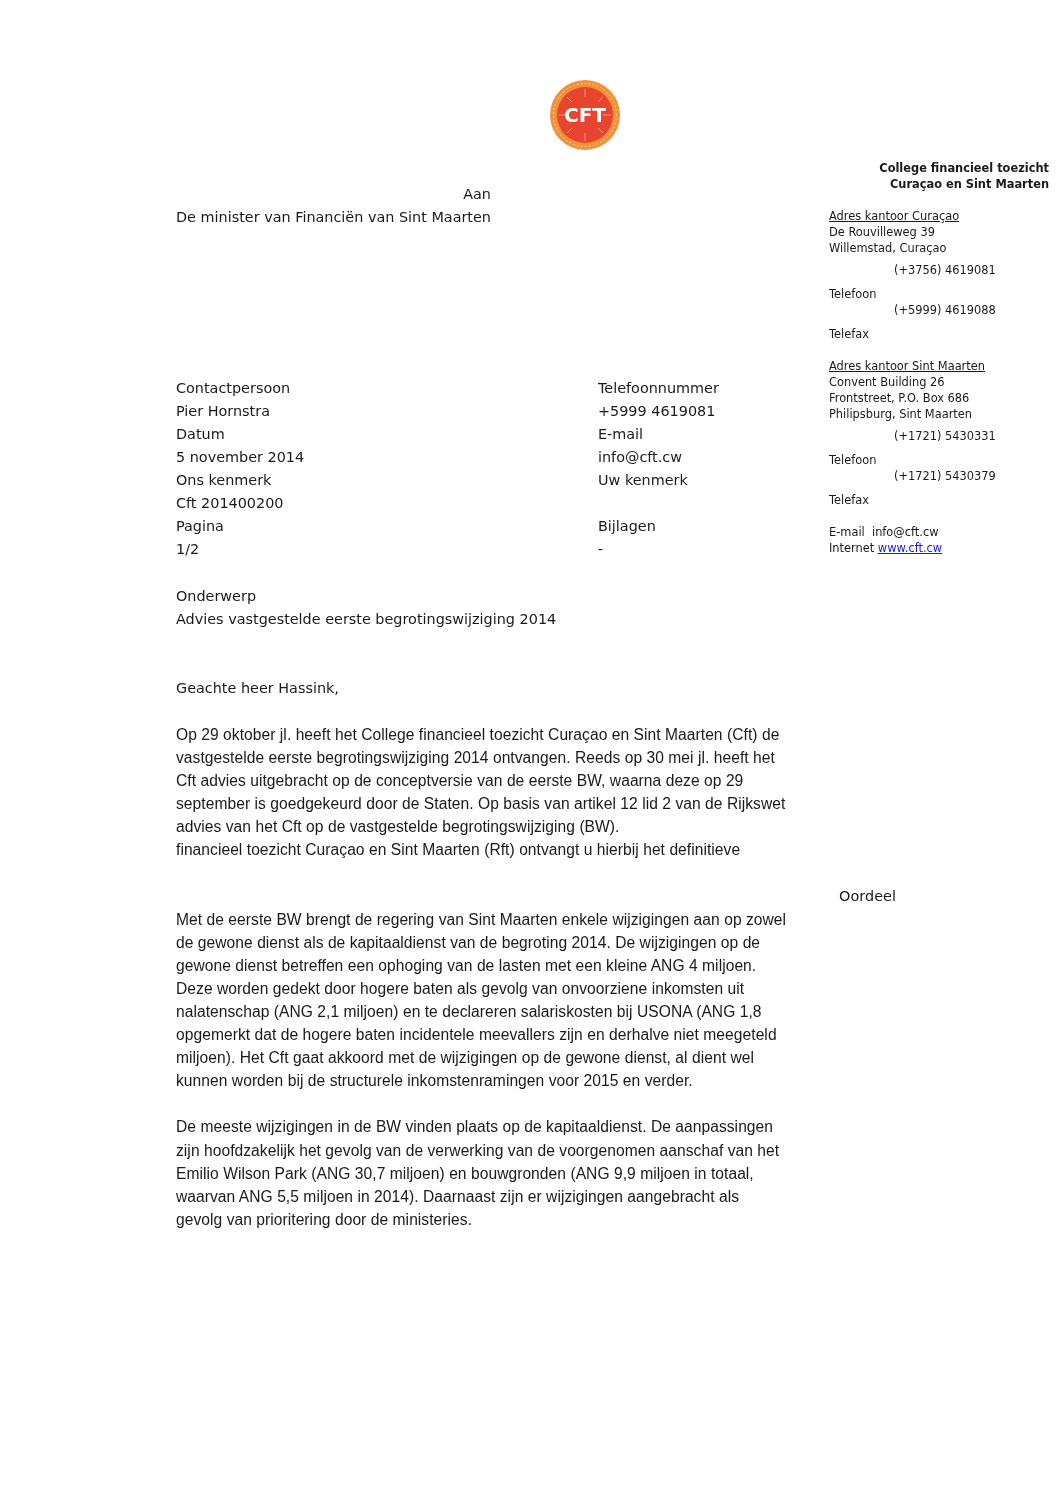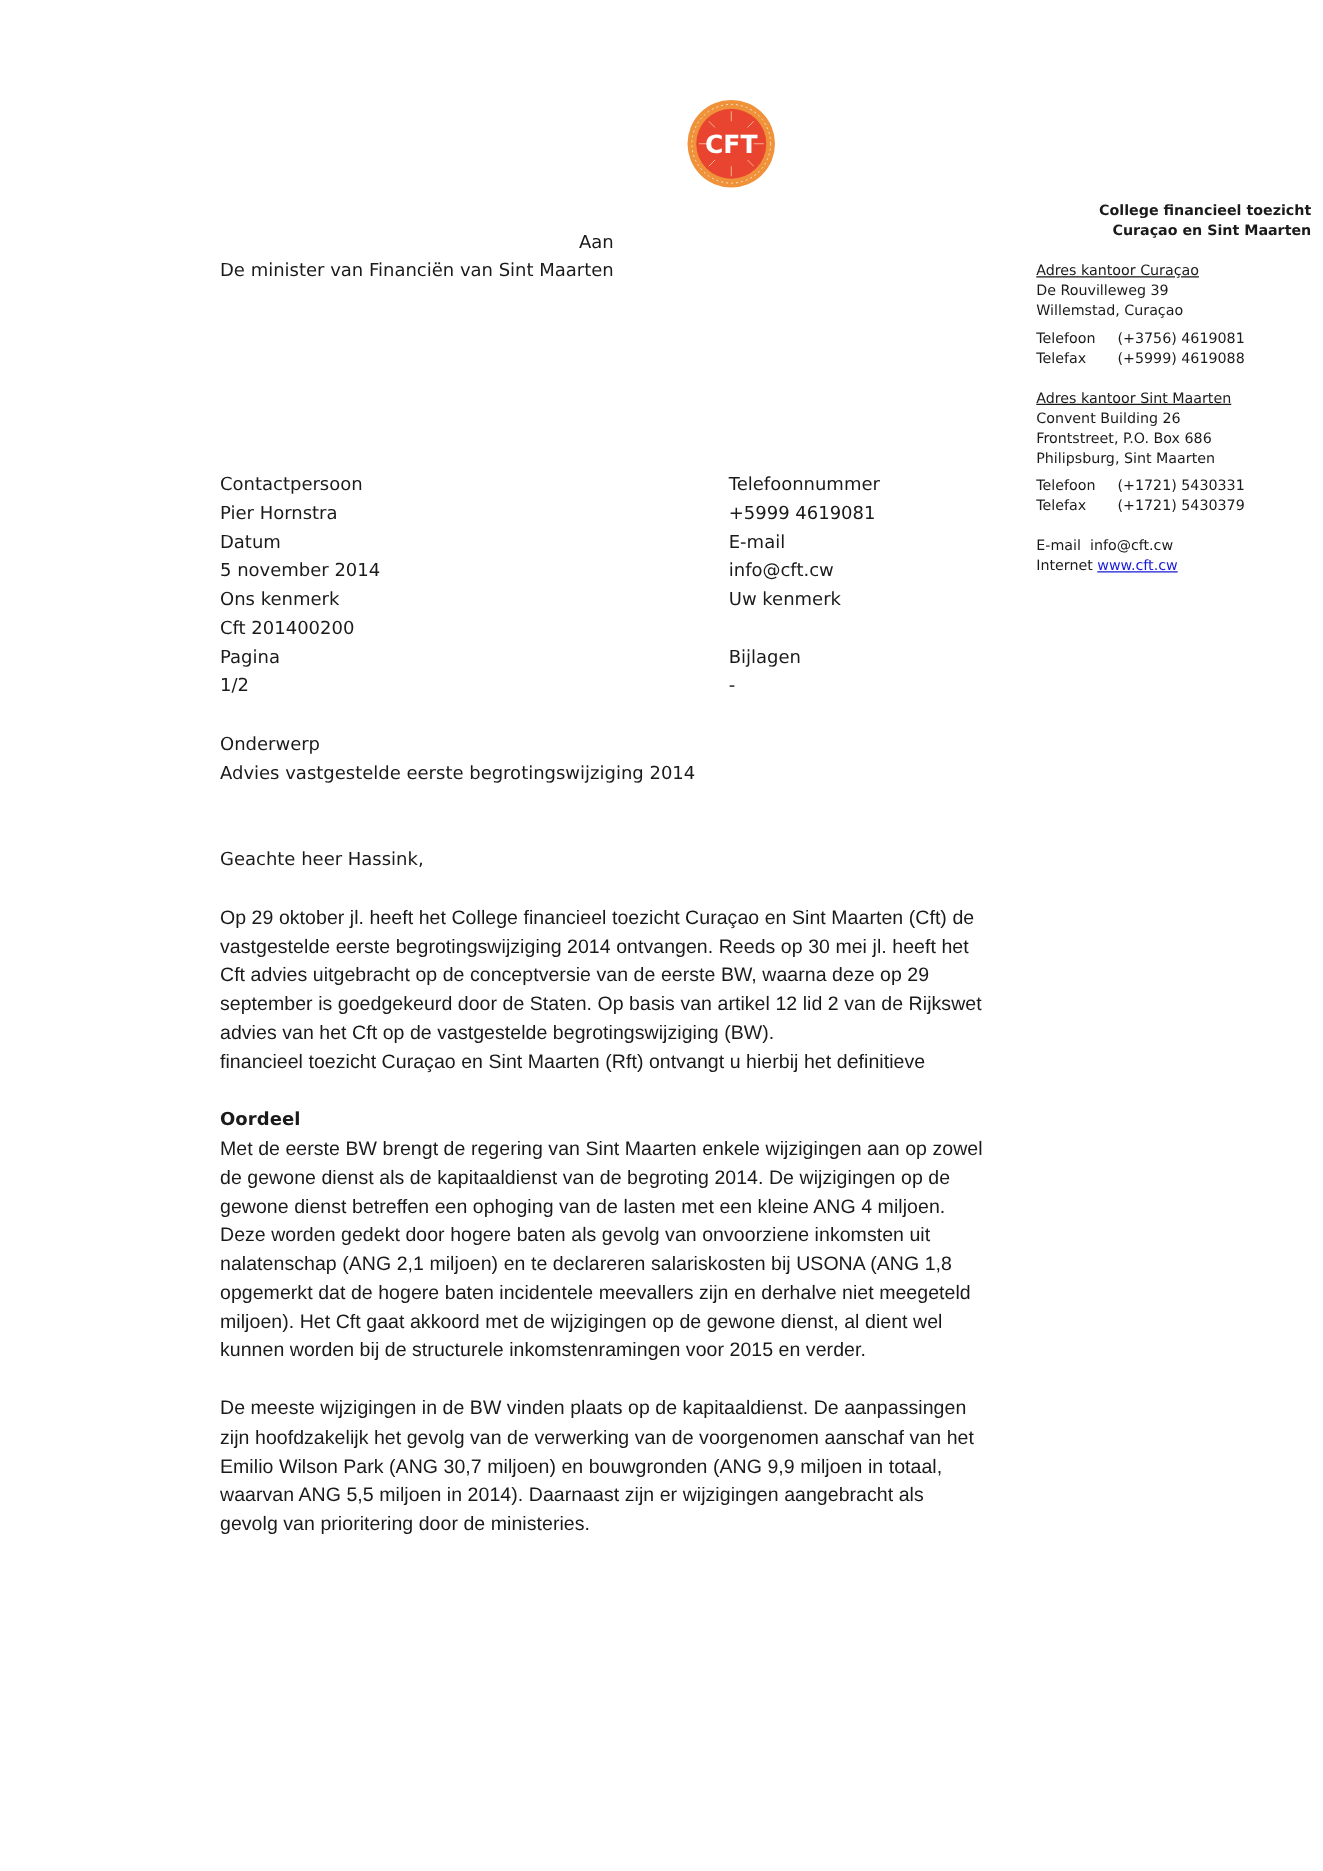--- a/index.html
+++ b/index.html
@@ -5,32 +5,32 @@
   html, body { margin:0; padding:0; background:#ffffff; }
   body { width:1058px; height:1497px; position:relative; overflow:hidden;
          font-family:"DejaVu Sans", sans-serif; color:#1a1a1a; }
   .logo { position:absolute; left:547px; top:79px; width:76px; height:72px;text-decoration:underline; }
   .sidebar { position:absolute; left:829px; top:160px; width:220px; font-size:11.4px; line-height:16px; }
   .sidebar .org { font-weight:bold;text-align:right; }
   .sidebar .u { text-decoration:underline; }
   .sidebar .gap { height:16px; }
   .sidebar .gap-s { height:6px; }
   .sidebar .row { display:flex; }
-  .sidebar .row .k { width:65px; }
+  .sidebar .row .k { width:65px;margin-top:24px; }
   .sidebar a { color:#1a1ad8; text-decoration:underline; }
   .addr { position:absolute; left:176px; top:183px; font-size:14.4px; line-height:23px;text-align:right; }
   .meta { position:absolute; left:176px; top:377px; width:560px; font-size:14.4px; line-height:23px; }
-  .meta .r { display:flex; height:23px; }
+  .meta .r { display:flex; height:23px;gap:15px; }
   .meta .c1 { width:407px; }
   .subject { position:absolute; left:176px; top:585px; font-size:14.4px; line-height:23px; }
   .greet { position:absolute; left:176px; top:677px; font-size:14.4px; line-height:23px; }
   .body { position:absolute; left:176px; top:723px; width:720px; font-family:"Liberation Sans", sans-serif;
           font-size:15.6px; line-height:23.1px; letter-spacing:0.05px; }
   .body p { margin:0 0 23px 0; }
-  .body .h { font-family:"DejaVu Sans", sans-serif; font-weight:bold; font-size:14.4px; margin:0; }
+  .body .h { font-family:"DejaVu Sans", sans-serif; font-weight:normal; font-size:14.4px; margin:0;text-align:right; }
   .body .line { display:block; white-space:nowrap; }
 </style>
 </head>
 <body>
 
 <div class="logo">
   <svg width="76" height="72" viewBox="0 0 76 72">
     <circle cx="38" cy="36" r="35" fill="#f0923a"></circle>
     <circle cx="38" cy="36" r="28" fill="#e8442f"></circle>
     <circle cx="38" cy="36" r="31.5" fill="none" stroke="#ffffff" stroke-width="0.6" stroke-dasharray="1.5 2.5"></circle>

